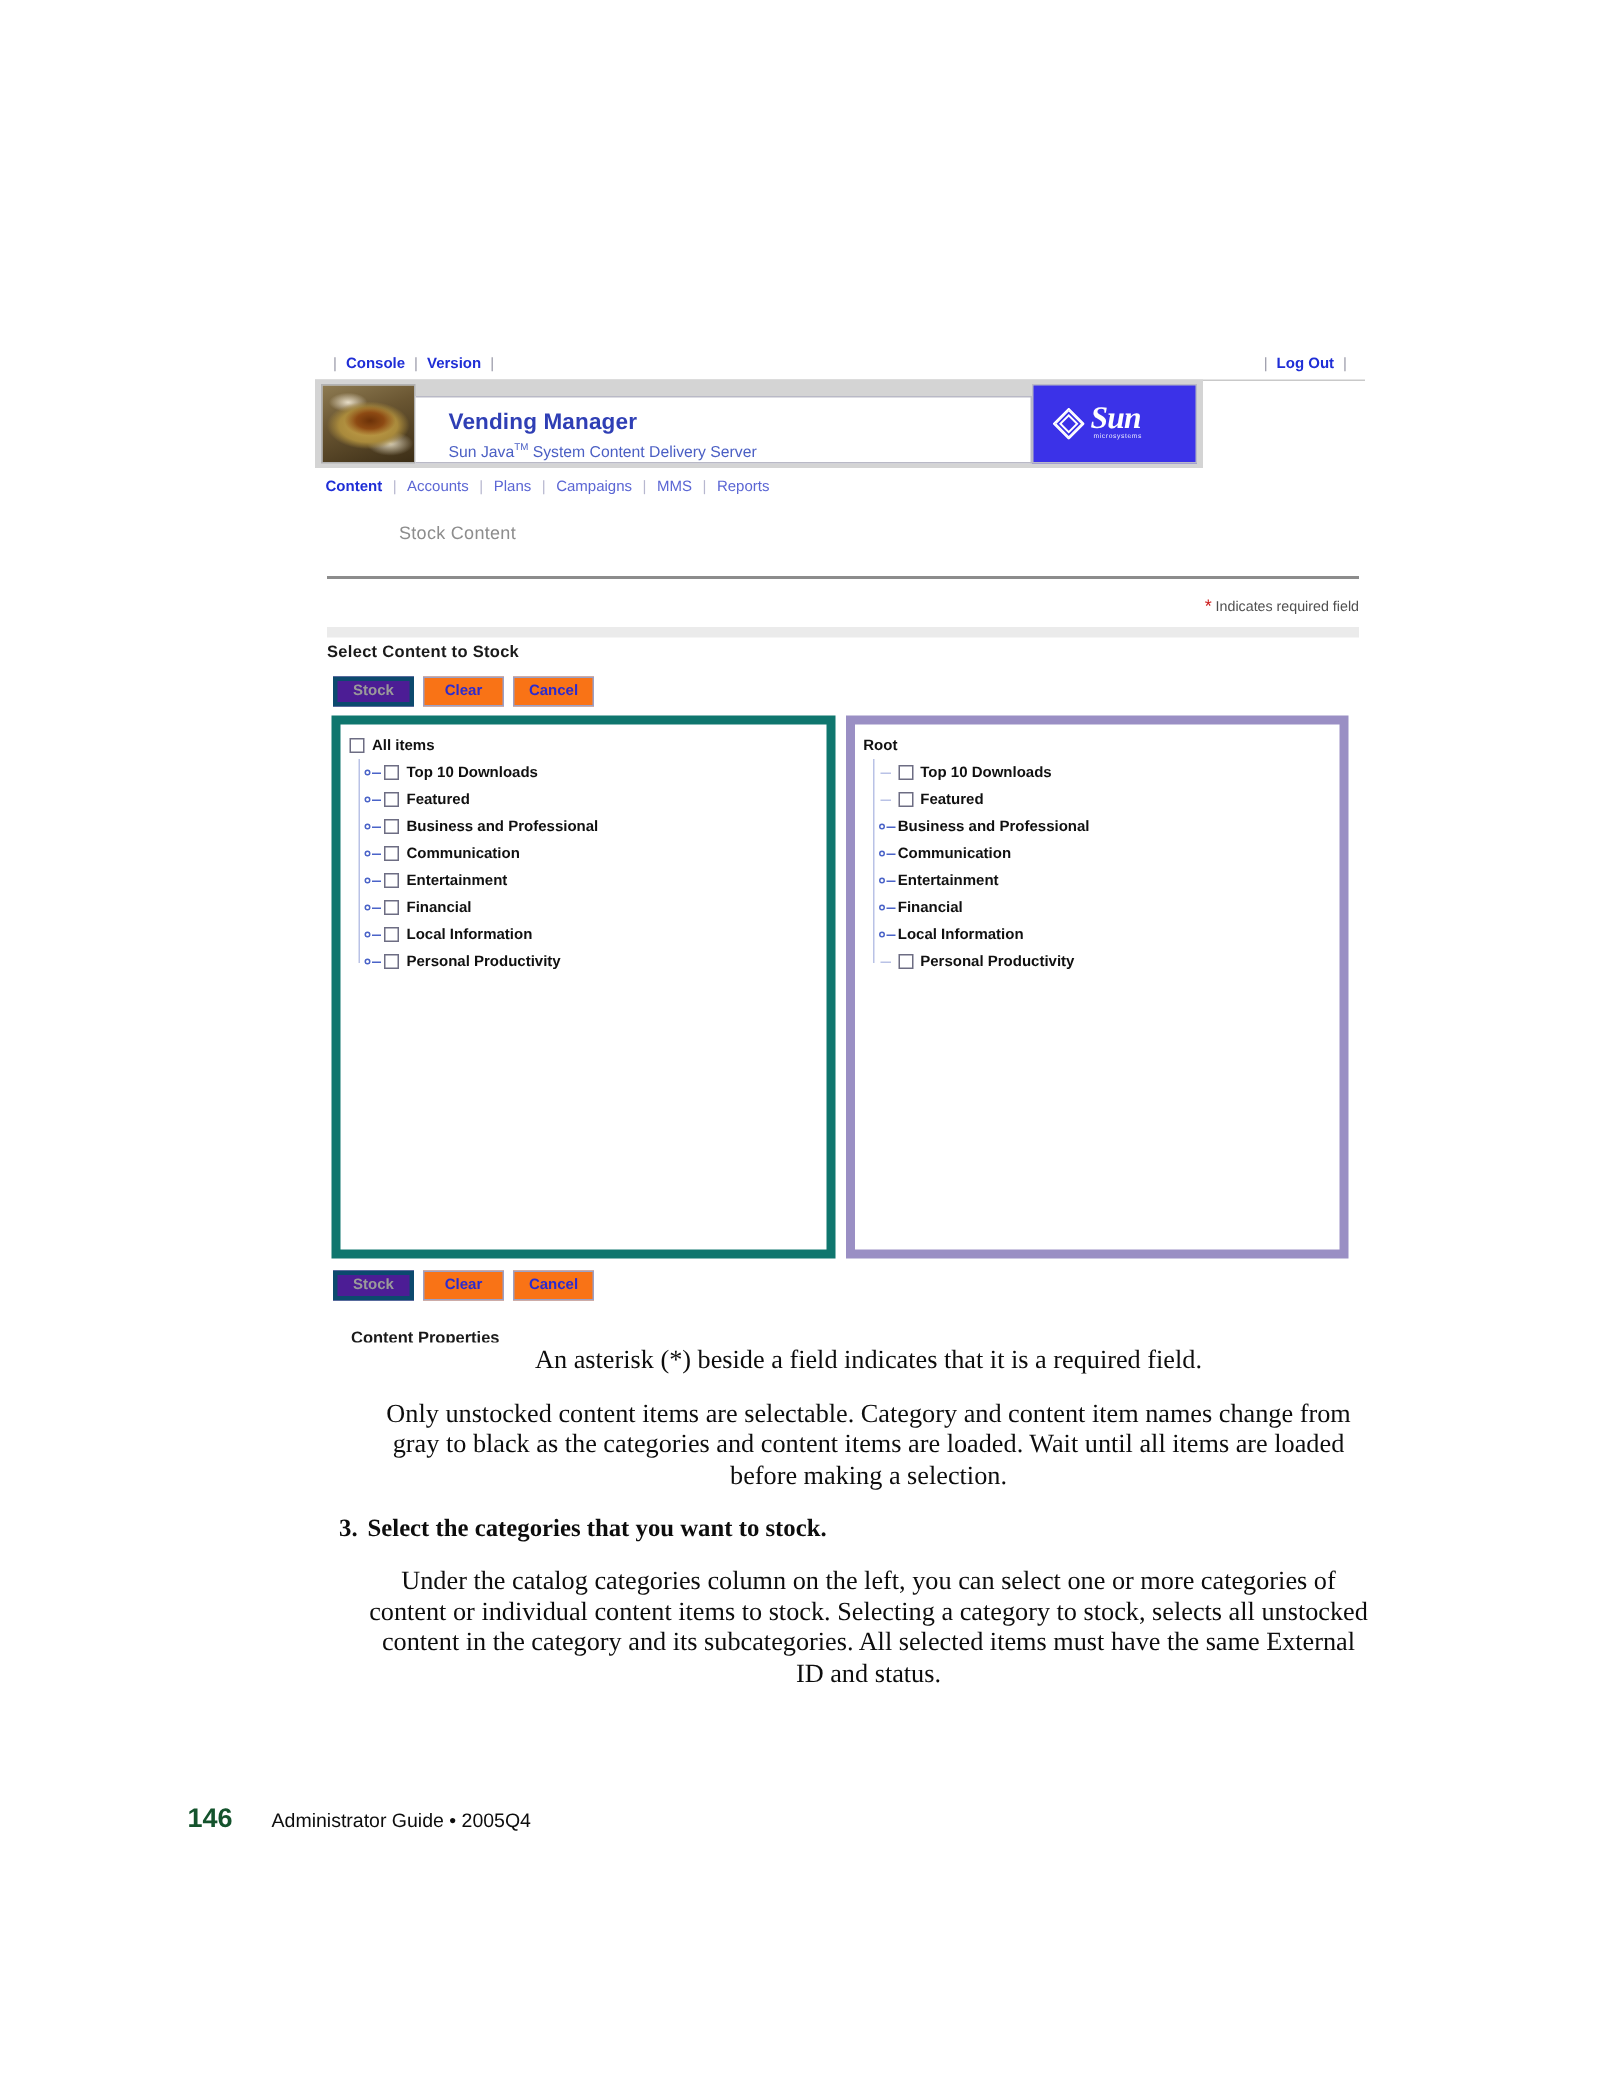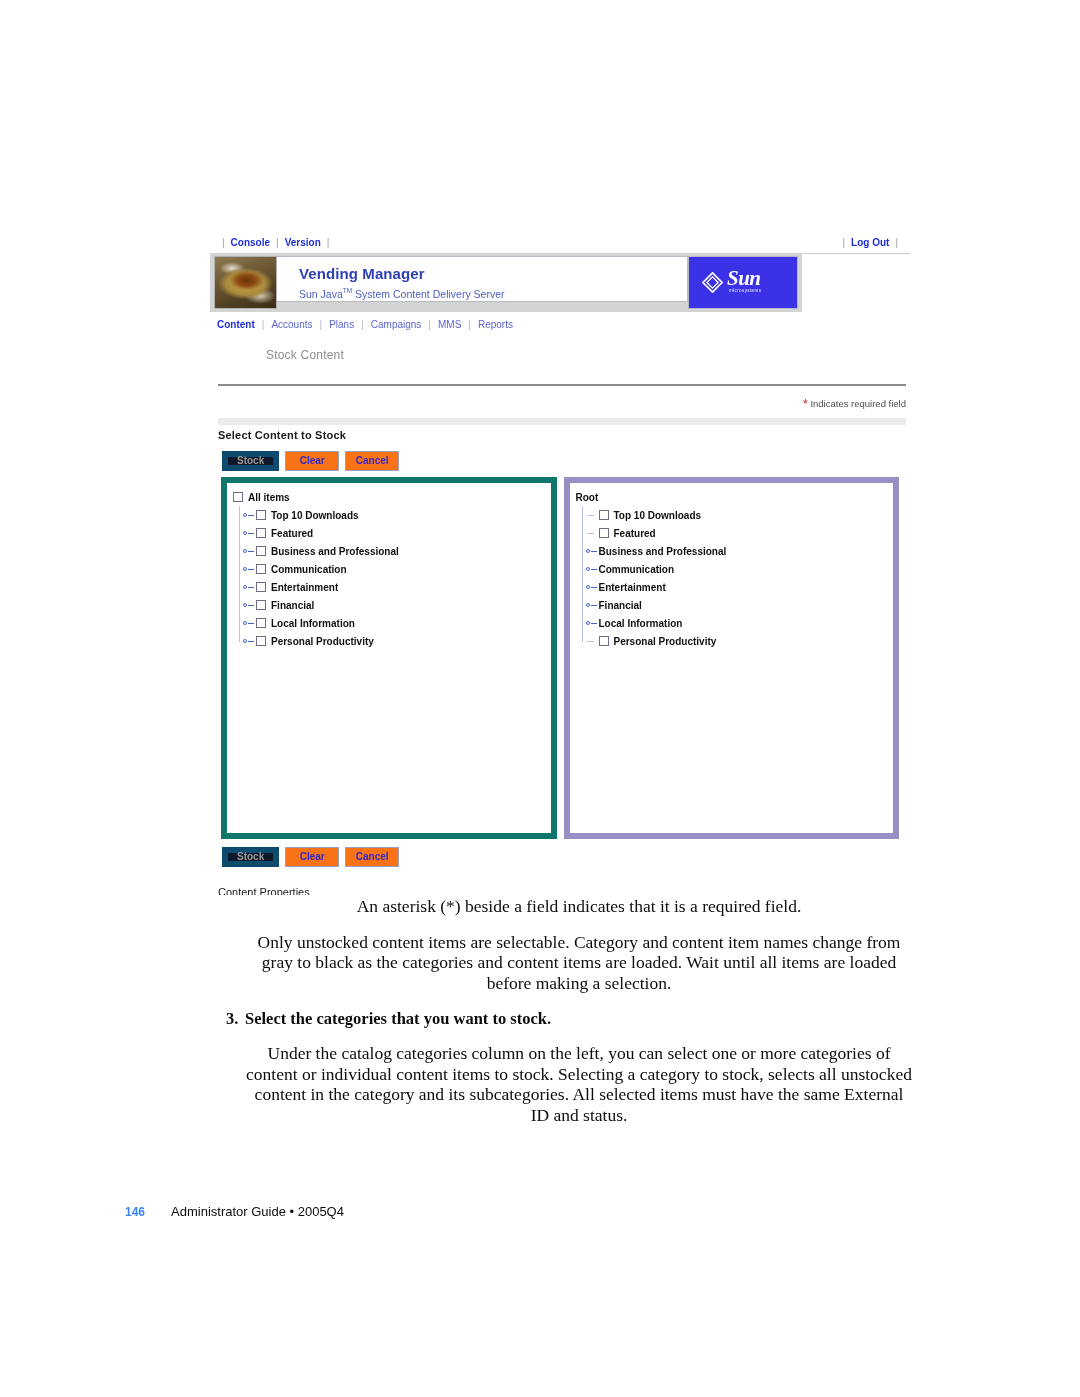--- a/index.html
+++ b/index.html
@@ -67,21 +67,21 @@
   
   .masthead {
     position: absolute;
     left: 0; top: 19px;
     width: 592px;
     height: 59px;
     background: #d4d4d4;
     box-sizing: border-box;
     padding: 3px 4px 3px 4px;
     display: flex;
-    align-items: flex-start;
+    align-items: flex-end;
   }
   .brand-photo {
     width: 63px;
     height: 53px;
     flex: 0 0 auto;
     border: 1px solid #b2b2b2;
     box-sizing: border-box;
     background:
       radial-gradient(ellipse 40% 28% at 52% 46%, #6b3108 0%, #8d4a13 38%, rgba(141,74,19,0) 70%),
       radial-gradient(ellipse 58% 40% at 50% 52%, #c9a24a 0%, #a98a3c 55%, rgba(169,138,60,0) 78%),
@@ -241,22 +241,22 @@
     border: 1px solid #9ba0c6;
     background: #f97316;
     color: #2b2bd0;
     display: flex;
     align-items: center;
     justify-content: center;
     line-height: 12px;
     white-space: nowrap;
   }
   .btn.disabled {
-    background: #0f172a;
-    border: 6px solid #0c4a6e;
+    background: #4c1d95;
+    border: 3px solid #0c4a6e;
     color: #9a9a9a;
   }
 
   
   .panels {
     position: absolute;
     left: 11px; top: 243px;
     width: 678px;
     height: 362px;
     display: flex;
@@ -331,23 +331,23 @@
     line-height: 13px;
     white-space: nowrap;
   }
   .tree-label.plain { font-weight: bold; }
   .tree-row.root { padding-left: 0; }
   .tree-row.root .tree-label { margin-left: 0; }
 
   
   .clipped-label {
     position: absolute;
-    left: 8px; top: 651px;
+    left: 24px; top: 651px;
     font-size: 11px;
-    font-weight: normal;
+    font-weight: bold;
     color: #1a1a1a;
     line-height: 14px;
     white-space: nowrap;
   }
 
   
   .doc-body {
     position: absolute;
     left: 245px;
     top: 896px;
@@ -388,23 +388,23 @@
   .footer {
     position: absolute;
     left: 125px;
     top: 1203px;
     display: flex;
     align-items: baseline;
     gap: 0;
   }
   .footer-page {
     font-family: "Liberation Sans", sans-serif;
-    font-size: 12px;
-    font-weight: bold;
-    color: #3b82f6;
+    font-size: 18px;
+    font-weight: bold;
+    color: #14532d;
     line-height: 18px;
   }
   .footer-text {
     font-family: "Liberation Sans", sans-serif;
     font-size: 13px;
     color: #0d0d0d;
     line-height: 18px;
     margin-left: 26px;
     white-space: nowrap;
   }

